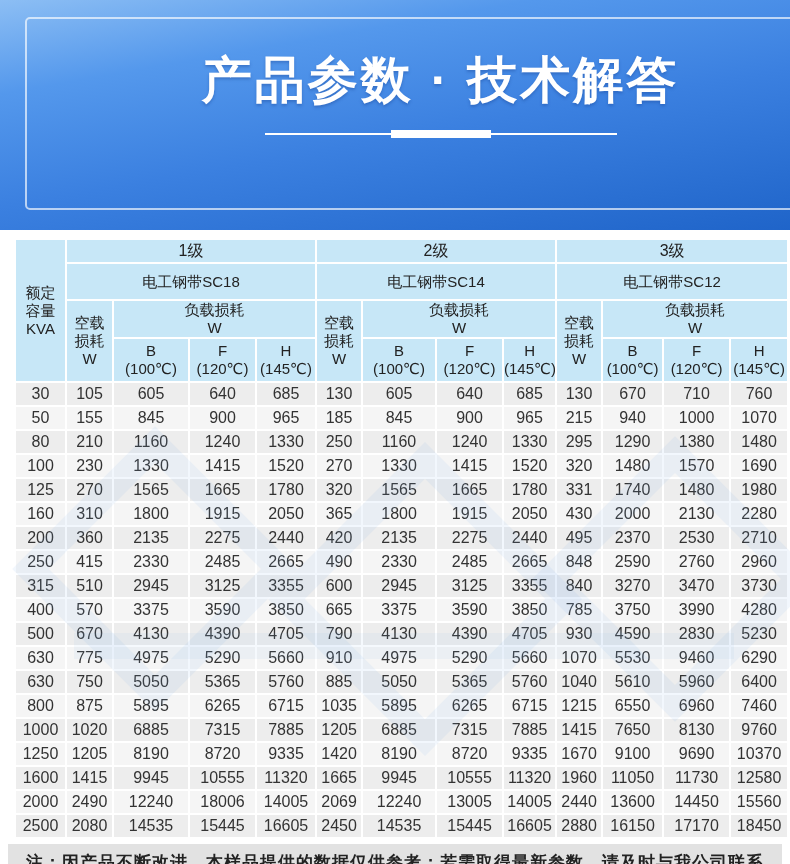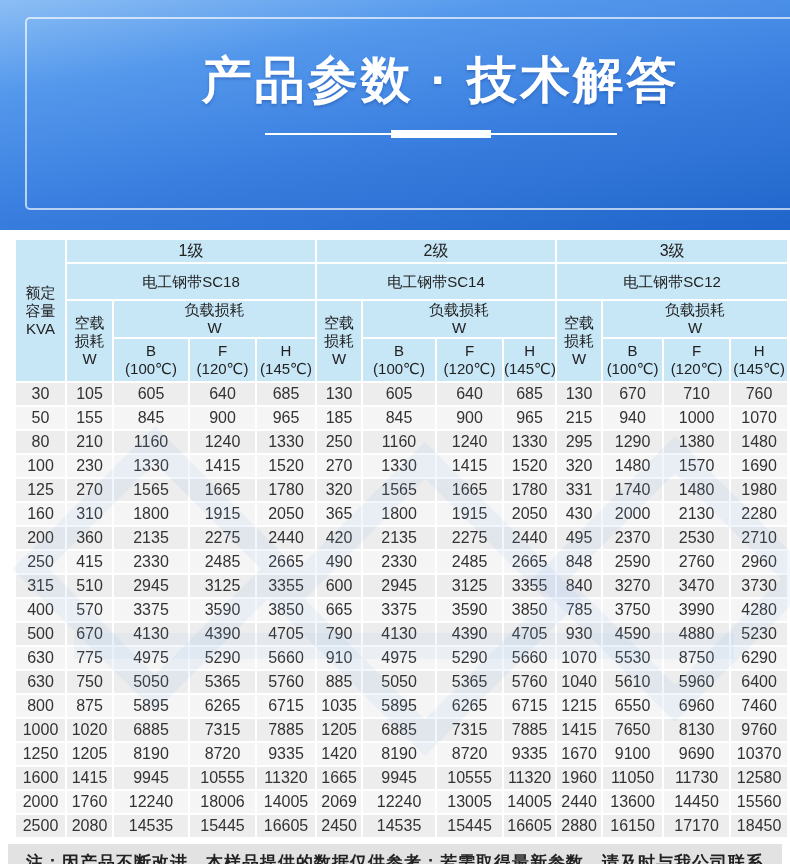--- a/index.html
+++ b/index.html
@@ -352,36 +352,36 @@
           <td>670</td>
           <td>4130</td>
           <td>4390</td>
           <td>4705</td>
           <td>790</td>
           <td>4130</td>
           <td>4390</td>
           <td>4705</td>
           <td>930</td>
           <td>4590</td>
-          <td>4880</td>
+          <td>2830</td>
           <td>5230</td>
         </tr>
         <tr>
           <td>630</td>
           <td>775</td>
           <td>4975</td>
           <td>5290</td>
           <td>5660</td>
           <td>910</td>
           <td>4975</td>
           <td>5290</td>
           <td>5660</td>
           <td>1070</td>
           <td>5530</td>
-          <td>8750</td>
+          <td>9460</td>
           <td>6290</td>
         </tr>
         <tr>
           <td>630</td>
           <td>750</td>
           <td>5050</td>
           <td>5365</td>
           <td>5760</td>
           <td>885</td>
           <td>5050</td>
@@ -447,21 +447,21 @@
           <td>9945</td>
           <td>10555</td>
           <td>11320</td>
           <td>1960</td>
           <td>11050</td>
           <td>11730</td>
           <td>12580</td>
         </tr>
         <tr>
           <td>2000</td>
-          <td>1760</td>
+          <td>2490</td>
           <td>12240</td>
           <td>18006</td>
           <td>14005</td>
           <td>2069</td>
           <td>12240</td>
           <td>13005</td>
           <td>14005</td>
           <td>2440</td>
           <td>13600</td>
           <td>14450</td>

